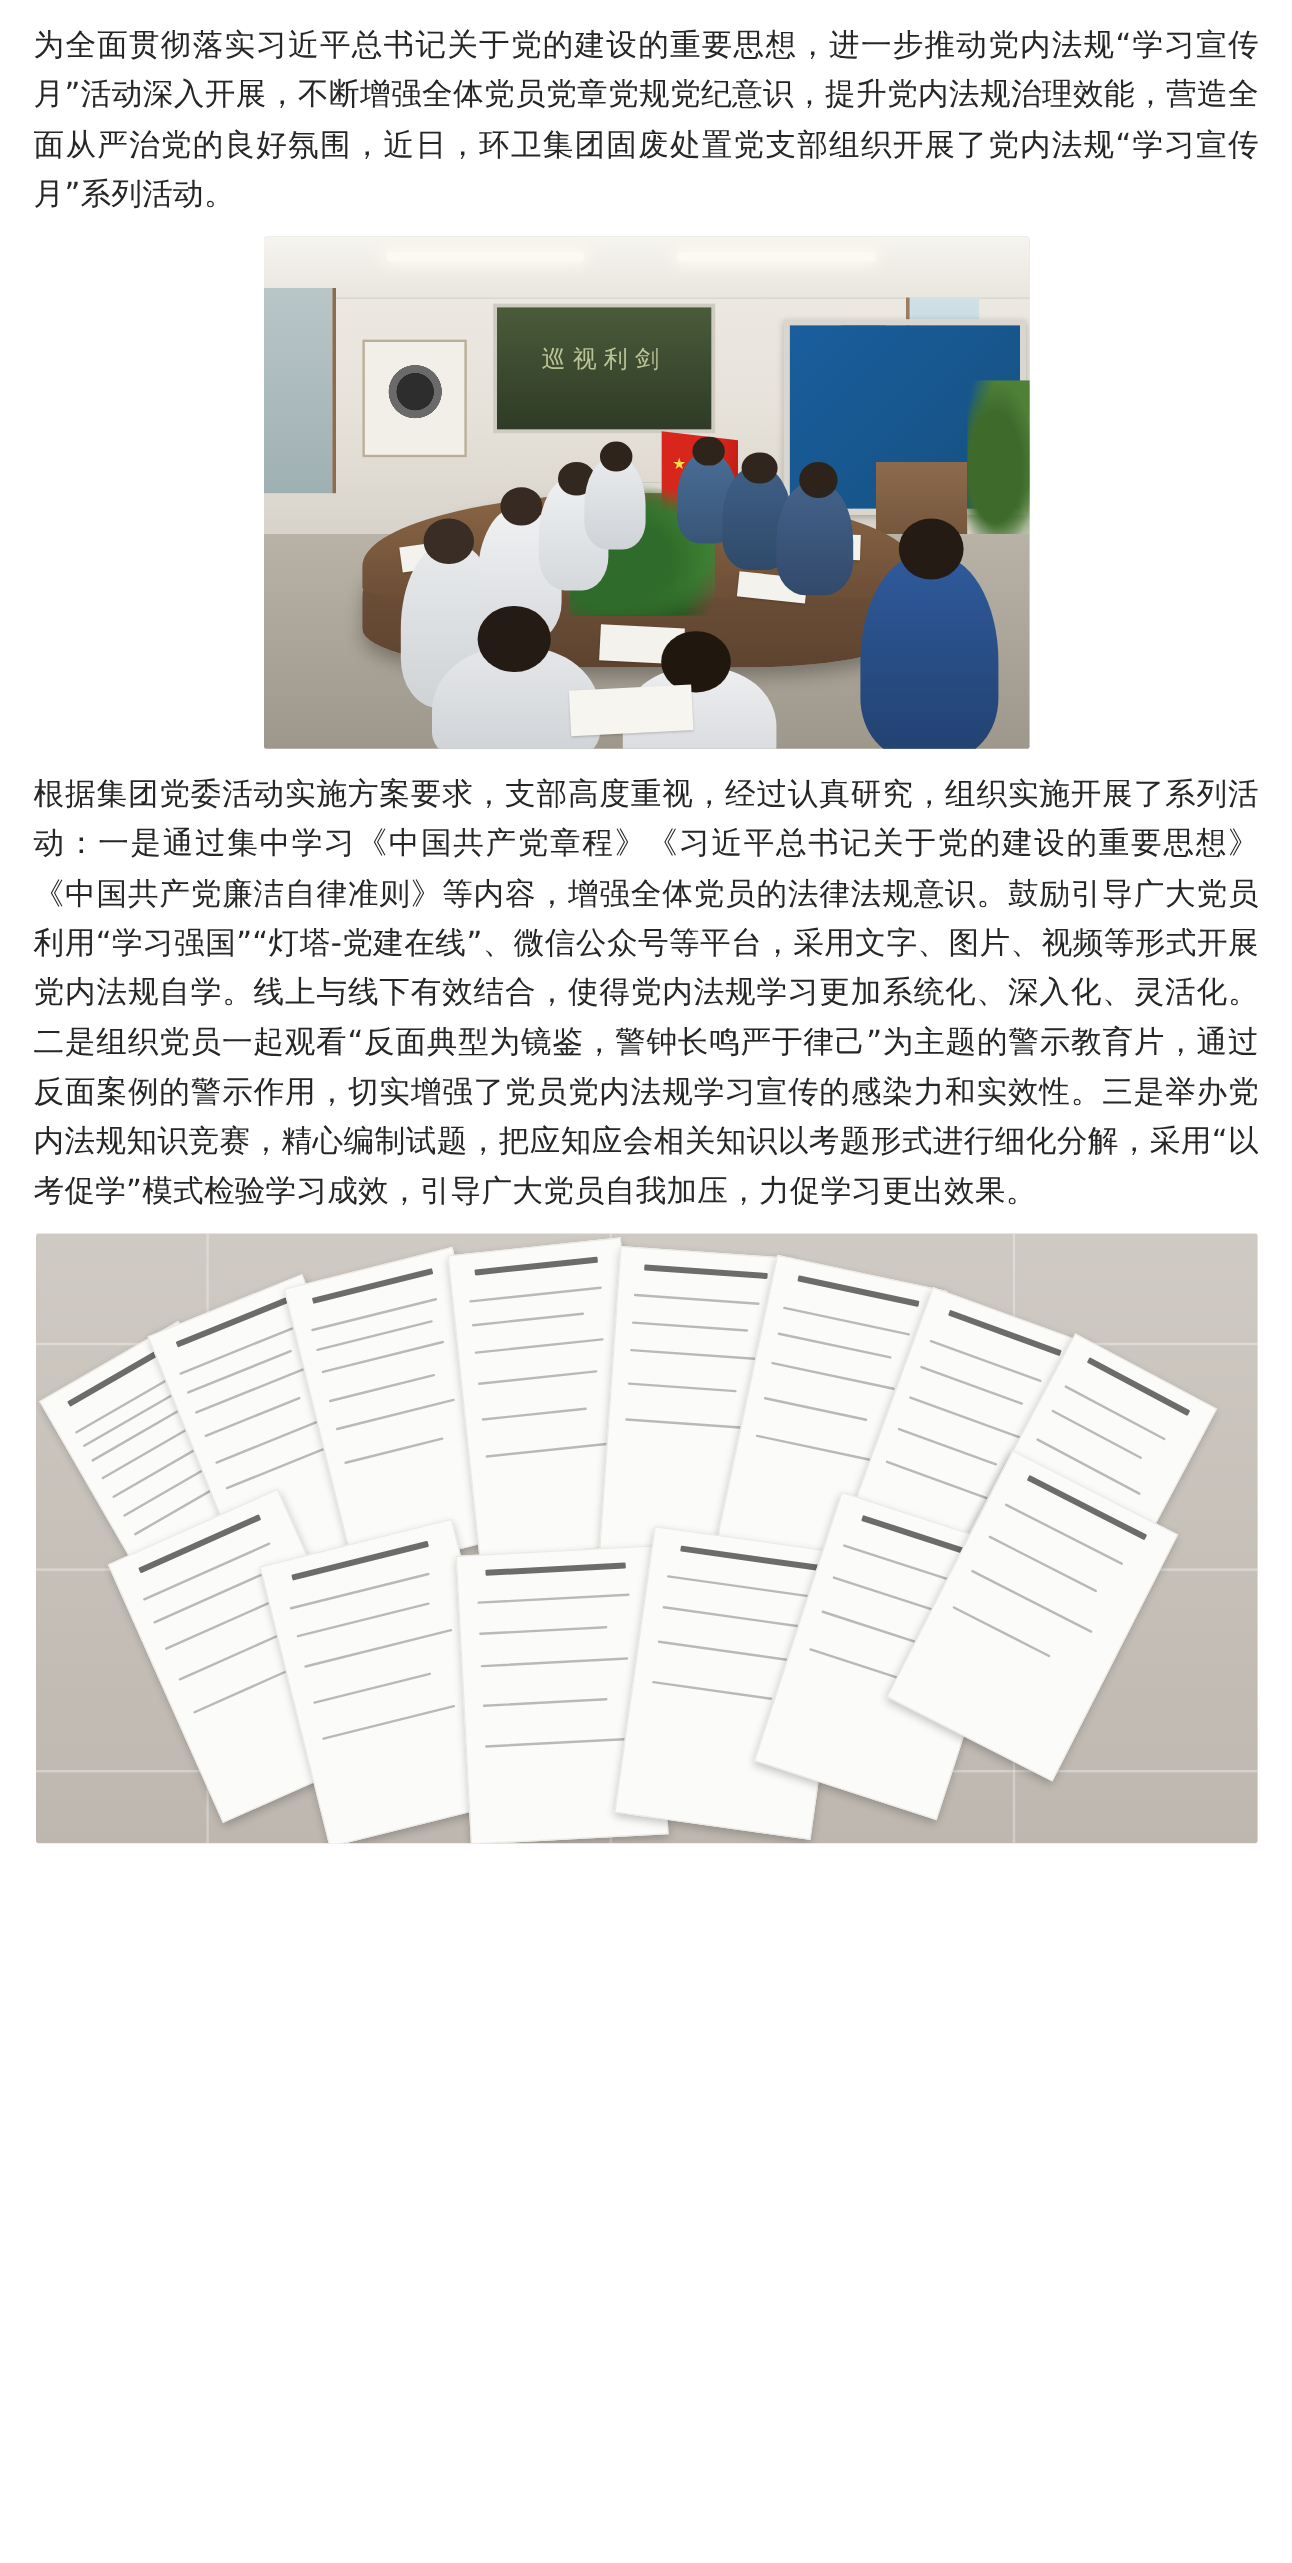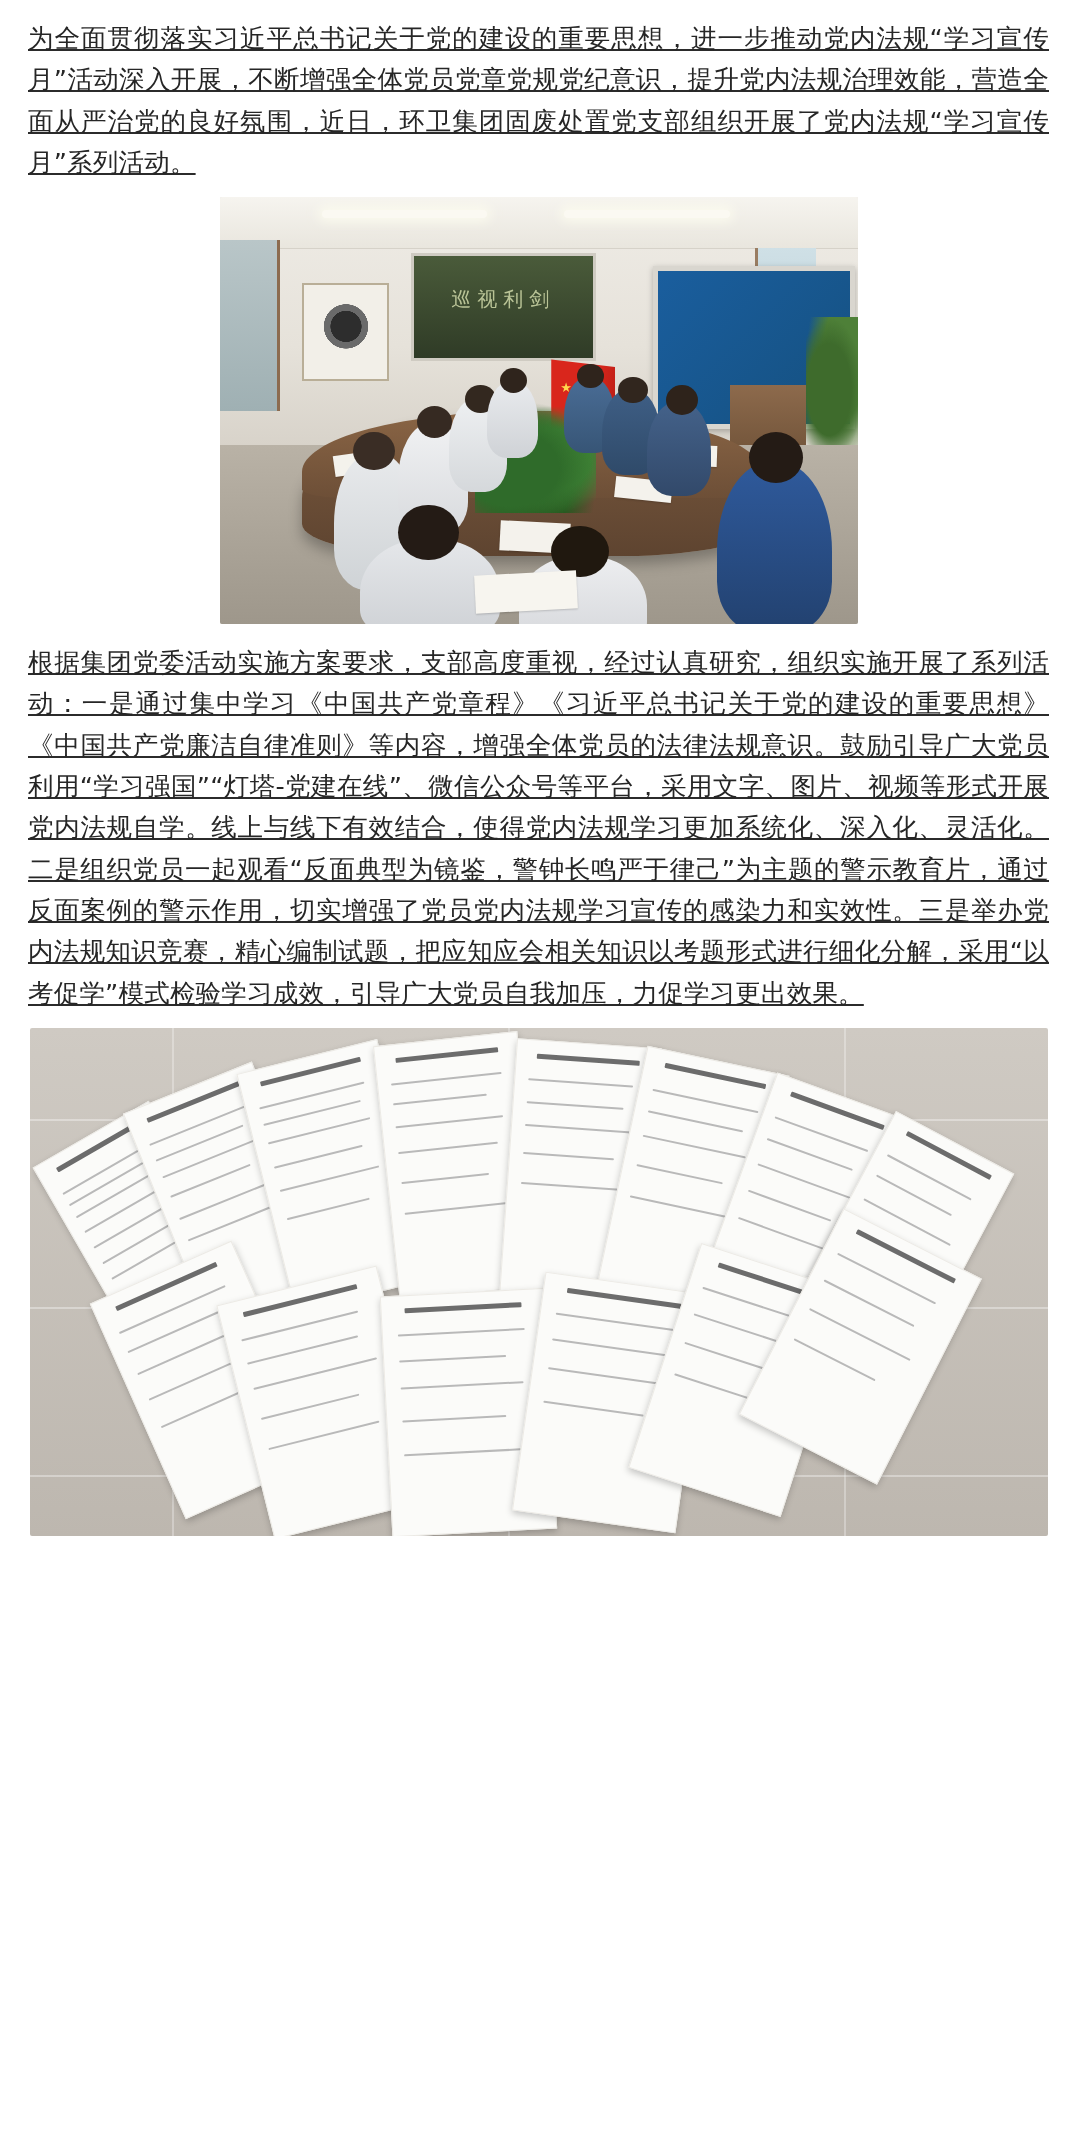--- a/index.html
+++ b/index.html
@@ -9,21 +9,20 @@
   }
   body {
     width: 1077px;
     font-family: "DejaVu Sans", "Liberation Sans", sans-serif;
     color: #2b2b2b;
   }
   .page {
     width: 1077px;
     box-sizing: border-box;
     padding: 18px 28px 24px 28px;
-    text-decoration: underline;
   }
   .para {
     font-size: 25.5px;
     line-height: 1.62;
     letter-spacing: 0.2px;
     text-align: justify;
     text-justify: inter-ideograph;
     margin: 0 0 14px 0;
     color: #262626;
   }

